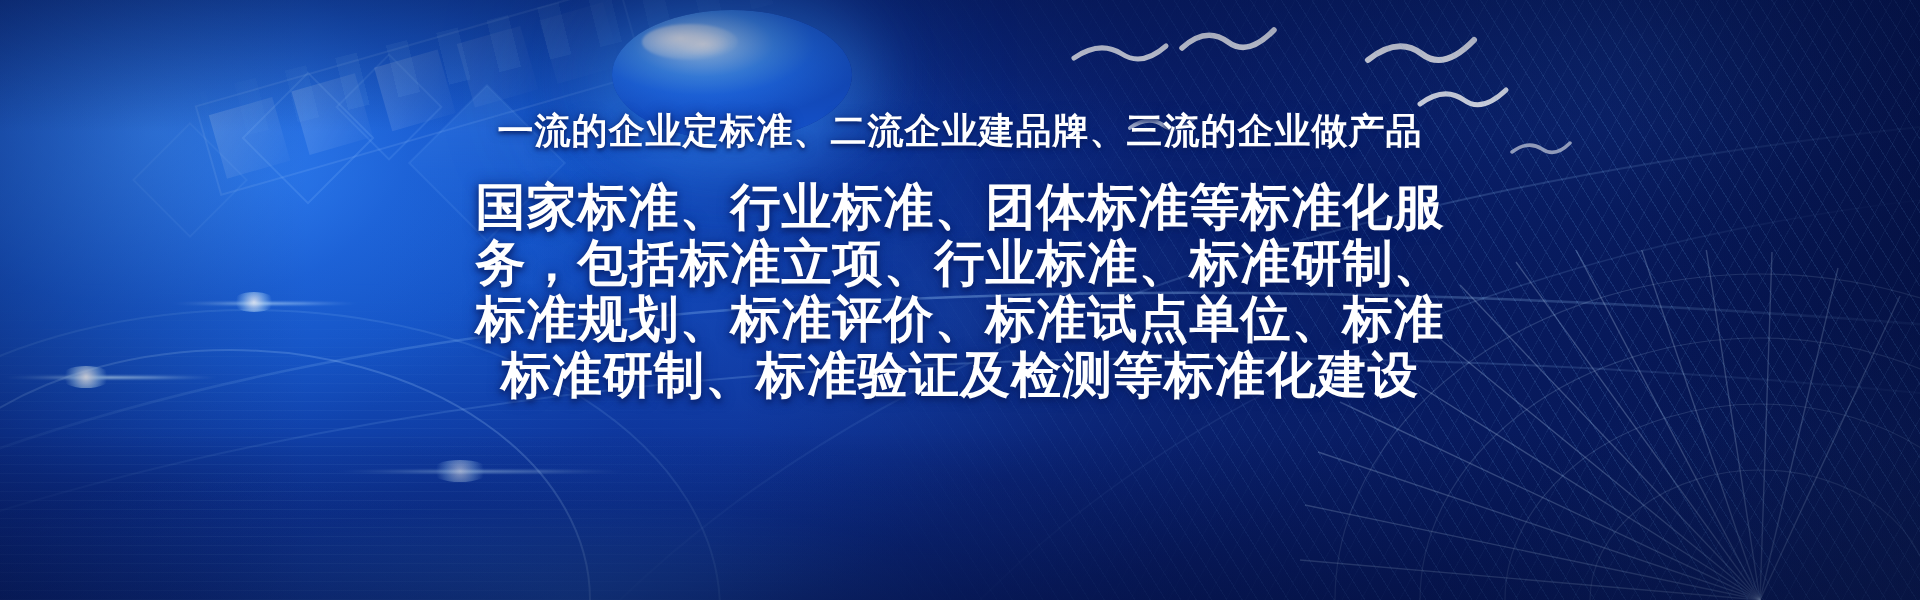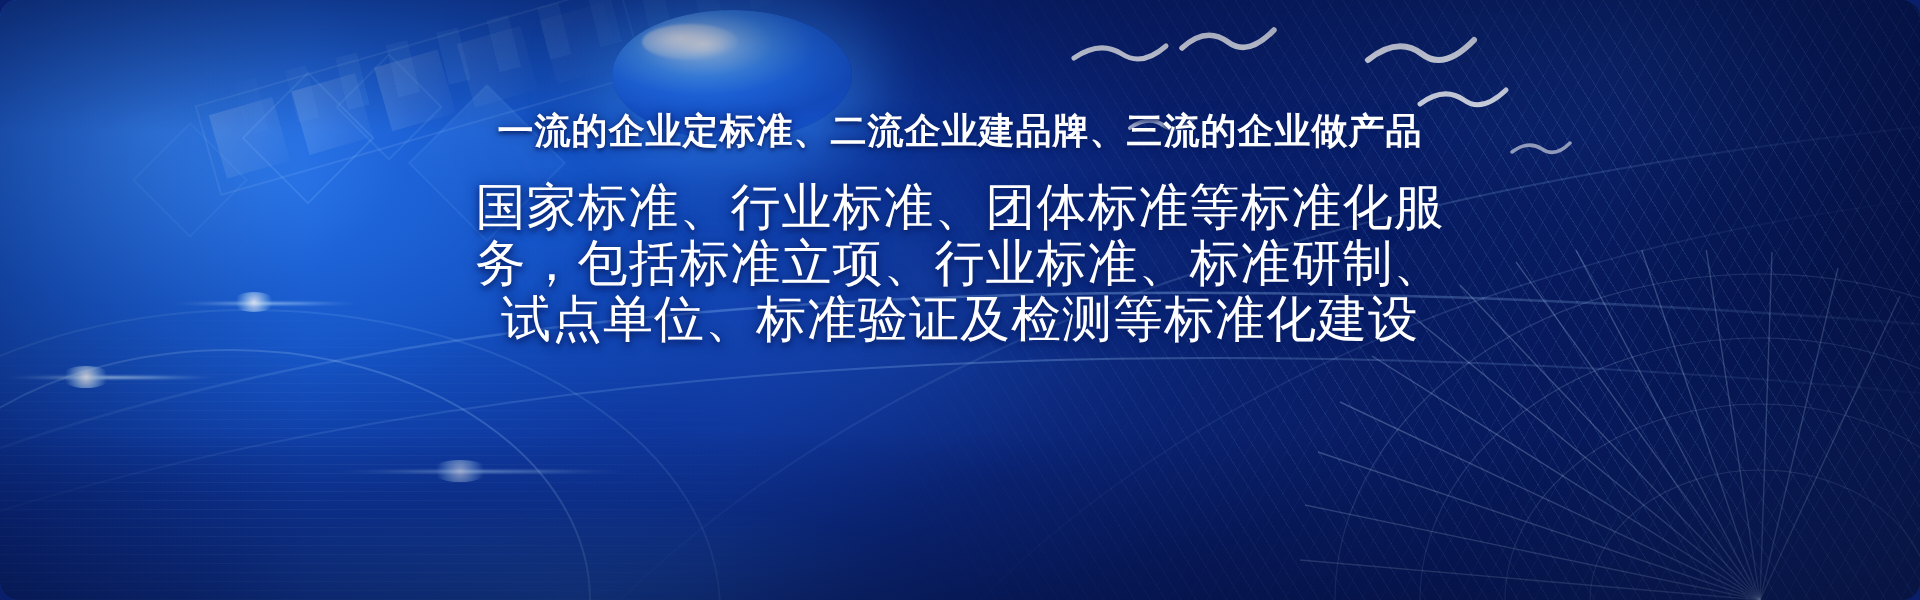--- a/index.html
+++ b/index.html
@@ -7,21 +7,20 @@
     padding: 0;
     background: #0a1f6b;
   }
   #banner {
     position: relative;
     width: 1920px;
     height: 600px;
     overflow: hidden;
     background: #0e3fa8;
     font-family: "Liberation Sans", "DejaVu Sans", sans-serif;
-    border-radius: 18px;
   }
 
   
   .layer { position: absolute; inset: 0; }
 
   .bg-base {
     background:
       radial-gradient(ellipse 900px 520px at 14% 30%, #1f6ae0 0%, #1453c4 32%, #0d3396 62%, #0a2278 100%),
       linear-gradient(105deg, #0b2a84 0%, #1050bd 28%, #0d3aa3 55%, #0a2a86 78%, #07205f 100%);
   }
@@ -126,21 +125,21 @@
     letter-spacing: 1px;
     line-height: 1.25;
     text-shadow: 0 0 12px rgba(10,40,120,0.85), 0 2px 4px rgba(5,20,80,0.9);
     white-space: nowrap;
   }
   .body-copy {
     margin-top: 26px;
     width: 1030px;
     text-align: center;
     font-size: 50px;
-    font-weight: normal;
+    font-weight: bold;
     color: #ffffff;
     line-height: 1.12;
     letter-spacing: 1px;
     text-shadow: 0 0 14px rgba(10,40,125,0.9), 0 3px 6px rgba(5,20,80,0.85);
   }
 </style>
 </head>
 <body>
 
 <div id="banner">
@@ -278,17 +277,18 @@
   <div class="streak" style="left:330px; top:470px; width:300px; opacity:.6;"></div>
   <div class="streak-dot" style="left:430px; top:460px; width:60px; height:22px; opacity:.6;"></div>
 
   <div class="layer bg-vignette"></div>
 
   <div class="text-block">
     <div class="headline">一流的企业定标准、二流企业建品牌、三流的企业做产品</div>
     <div class="body-copy">
       <div>国家标准、行业标准、团体标准等标准化服</div>
       <div>务，包括标准立项、行业标准、标准研制、</div>
-      <div>试点单位、标准验证及检测等标准化建设</div>
+      <div>标准规划、标准评价、标准试点单位、标准</div>
+      <div>标准研制、标准验证及检测等标准化建设</div>
     </div>
   </div>
 
 </div>
 
 </body></html>

